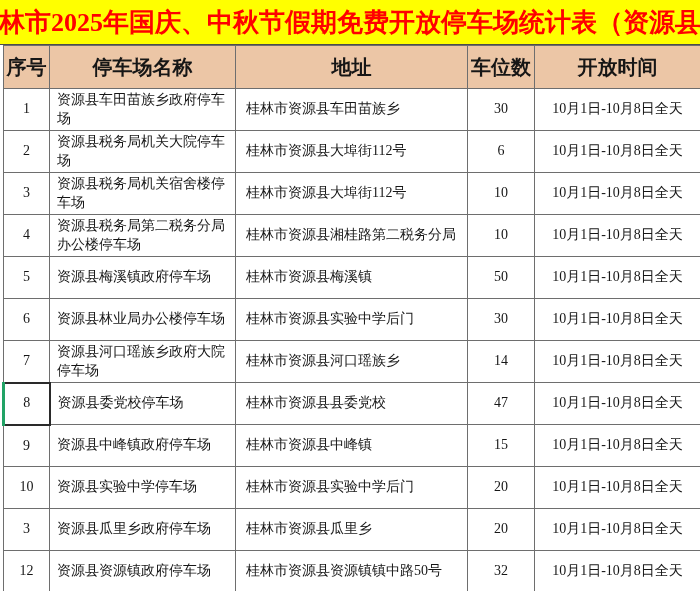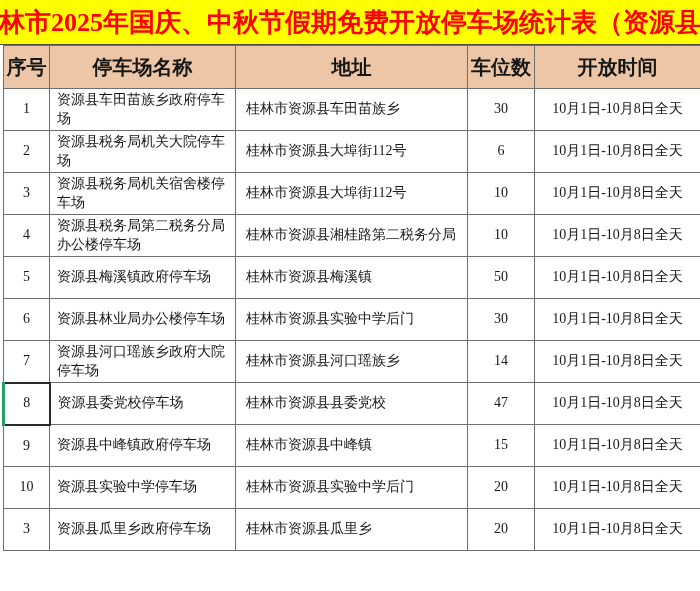--- a/index.html
+++ b/index.html
@@ -163,15 +163,22 @@
           <td class="c-spaces">20</td>
           <td class="c-time">10月1日-10月8日全天</td>
         </tr>
         <tr>
           <td class="c-no">3</td>
           <td class="c-name">资源县瓜里乡政府停车场</td>
           <td class="c-addr">桂林市资源县瓜里乡</td>
           <td class="c-spaces">20</td>
           <td class="c-time">10月1日-10月8日全天</td>
         </tr>
+        <tr>
+          <td class="c-no">12</td>
+          <td class="c-name">资源县资源镇政府停车场</td>
+          <td class="c-addr">桂林市资源县资源镇镇中路50号</td>
+          <td class="c-spaces">32</td>
+          <td class="c-time">10月1日-10月8日全天</td>
+        </tr>
       </tbody>
   </table>
 </div>
 
 </body></html>

